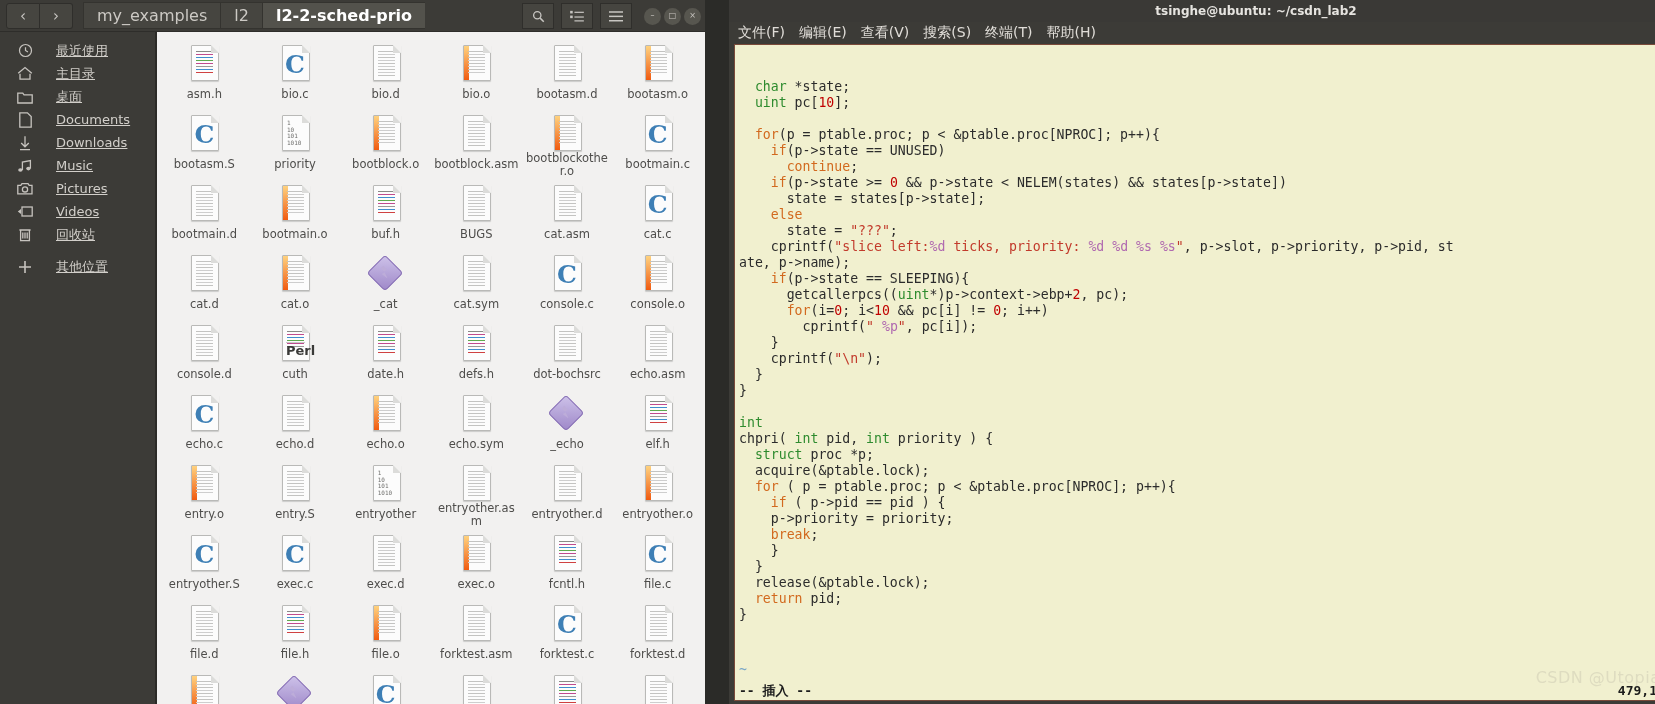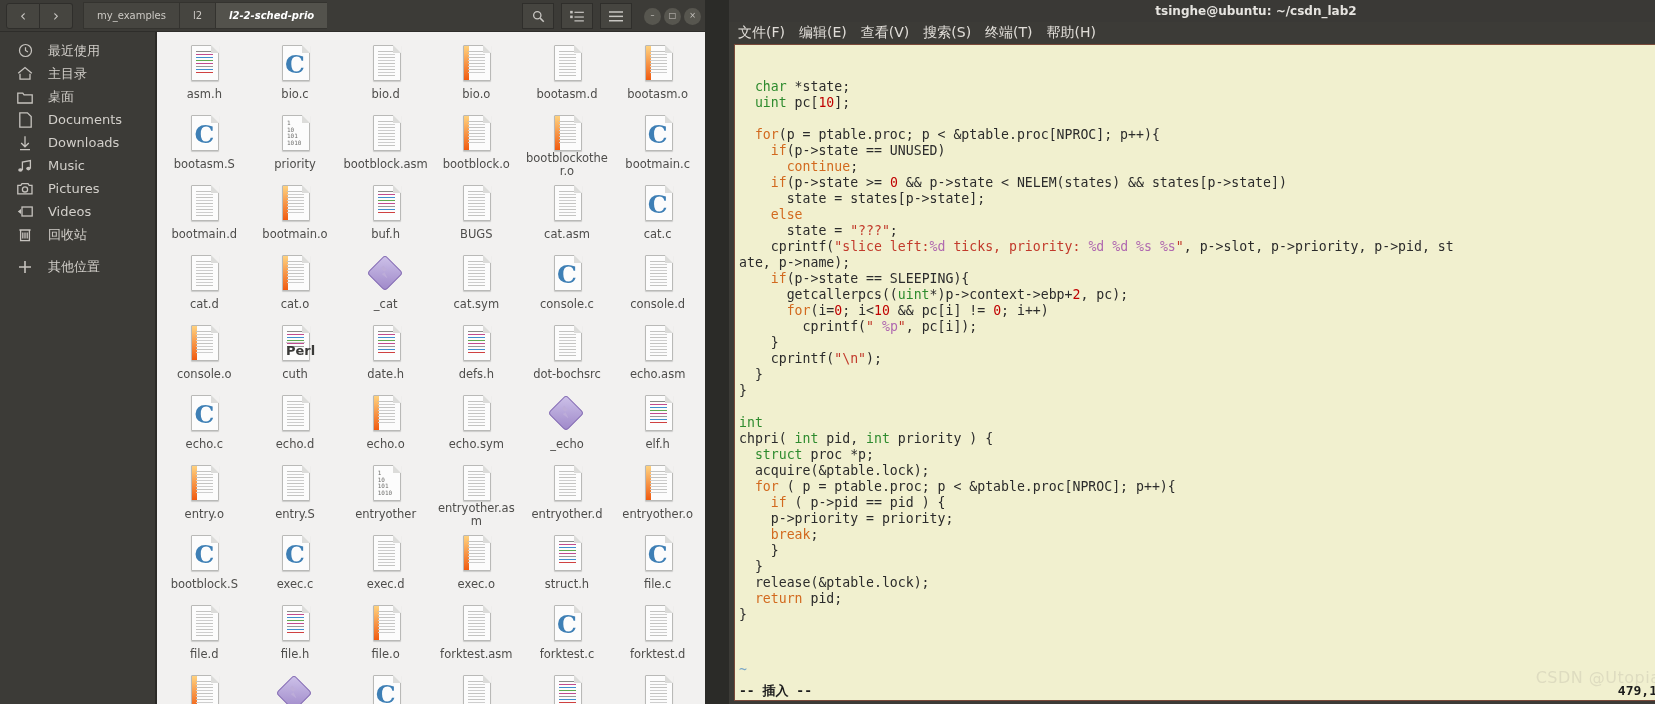--- a/index.html
+++ b/index.html
@@ -24,24 +24,24 @@
   .navbtn{
     width:32px;height:24px;display:flex;align-items:center;justify-content:center;
     color:#c8c6c2;font-size:15px;background:#464540;
     border:1px solid #2f2e2b;
   }
   .navbtn:first-child{border-radius:3px 0 0 3px;}
   .navbtn:last-child{border-radius:0 3px 3px 0;border-left:none;}
   .crumbs{display:flex;margin-left:10px;align-items:center;height:25px;}
   .crumb{
     height:25px;display:flex;align-items:center;padding:0 13px;
-    color:#ccc9c4;font-size:10px;background:#464540;
+    color:#ccc9c4;font-size:16px;background:#464540;
     border:1px solid #34332f;border-right:none;
   }
-  .crumb.active{background:#53524c;color:#ffffff;font-weight:bold;font-style:italic;}
+  .crumb.active{background:#53524c;color:#ffffff;font-weight:bold;}
   .hdr-right{position:absolute;right:4px;top:3px;display:flex;align-items:center;}
   .tbtn{
     width:30px;height:24px;display:flex;align-items:center;justify-content:center;
     color:#c8c6c2;background:#464540;border:1px solid #2f2e2b;margin-left:0;
   }
   .tbtn.sep{margin-left:7px;}
   .wctrl{display:flex;margin-left:9px;align-items:center;}
   .wc{
     width:17px;height:17px;border-radius:50%;background:#57564f;
     margin-left:3px;display:flex;align-items:center;justify-content:center;
@@ -50,21 +50,21 @@
 
   .fm-body{display:flex;height:673px;}
   .places{
     width:155px;background:#3c3b37;padding-top:7px;flex:0 0 155px;
   }
   .place{
     display:flex;align-items:center;height:23px;padding-left:10px;color:#d2cfca;
     font-size:13px;
   }
   .place .pi{width:30px;display:flex;justify-content:center;color:#c6c3be;}
-  .place .pl{margin-left:8px;white-space:nowrap;}
+  .place .pl{margin-left:16px;white-space:nowrap;text-decoration:underline;}
   .places .gap{height:9px;}
 
   .filesarea{
     flex:1;background:#f2f1f0;overflow:hidden;position:relative;
     border-left:2px solid #2b2a27;
   }
   .grid{
     display:grid;grid-template-columns:repeat(6,1fr);
     padding:6px 2px 0 2px;
   }
@@ -446,20 +446,38 @@
               <div class="ficon">
                 <div class="doc">
                   <div class="bin">1<br>10<br>101<br>1010</div>
                 </div>
               </div>
               <div class="fname">priority</div>
             </div>
             <div class="fitem">
               <div class="ficon">
                 <div class="doc">
+                  <div class="stripe"></div>
+                  <div class="lines ">
+                    <i></i>
+                    <i></i>
+                    <i></i>
+                    <i></i>
+                    <i></i>
+                    <i></i>
+                    <i></i>
+                    <i></i>
+                  </div>
+                </div>
+              </div>
+              <div class="fname">bootblock.o</div>
+            </div>
+            <div class="fitem">
+              <div class="ficon">
+                <div class="doc">
                   <div class="lines ">
                     <i></i>
                     <i></i>
                     <i></i>
                     <i></i>
                     <i></i>
                     <i></i>
                     <i></i>
                     <i></i>
                     <i></i>
@@ -477,592 +495,574 @@
                     <i></i>
                     <i></i>
                     <i></i>
                     <i></i>
                     <i></i>
                     <i></i>
                     <i></i>
                   </div>
                 </div>
               </div>
-              <div class="fname">bootblock.o</div>
+              <div class="fname">bootblockother.o</div>
+            </div>
+            <div class="fitem">
+              <div class="ficon">
+                <div class="doc">
+                  <div class="lines "></div>
+                </div>
+                <div class="cbadge">C</div>
+              </div>
+              <div class="fname">bootmain.c</div>
+            </div>
+            <div class="fitem">
+              <div class="ficon">
+                <div class="doc">
+                  <div class="lines ">
+                    <i></i>
+                    <i></i>
+                    <i></i>
+                    <i></i>
+                    <i></i>
+                    <i></i>
+                    <i></i>
+                    <i></i>
+                    <i></i>
+                  </div>
+                </div>
+              </div>
+              <div class="fname">bootmain.d</div>
             </div>
             <div class="fitem">
               <div class="ficon">
                 <div class="doc">
                   <div class="stripe"></div>
                   <div class="lines ">
                     <i></i>
                     <i></i>
                     <i></i>
                     <i></i>
                     <i></i>
                     <i></i>
                     <i></i>
                     <i></i>
                   </div>
                 </div>
               </div>
-              <div class="fname">bootblockother.o</div>
+              <div class="fname">bootmain.o</div>
+            </div>
+            <div class="fitem">
+              <div class="ficon">
+                <div class="doc">
+                  <div class="lines clines">
+                    <i></i>
+                    <i></i>
+                    <i></i>
+                    <i></i>
+                    <i></i>
+                    <i></i>
+                    <i></i>
+                    <i></i>
+                  </div>
+                </div>
+              </div>
+              <div class="fname">buf.h</div>
+            </div>
+            <div class="fitem">
+              <div class="ficon">
+                <div class="doc">
+                  <div class="lines ">
+                    <i></i>
+                    <i></i>
+                    <i></i>
+                    <i></i>
+                    <i></i>
+                    <i></i>
+                    <i></i>
+                    <i></i>
+                    <i></i>
+                  </div>
+                </div>
+              </div>
+              <div class="fname">BUGS</div>
+            </div>
+            <div class="fitem">
+              <div class="ficon">
+                <div class="doc">
+                  <div class="lines ">
+                    <i></i>
+                    <i></i>
+                    <i></i>
+                    <i></i>
+                    <i></i>
+                    <i></i>
+                    <i></i>
+                    <i></i>
+                    <i></i>
+                  </div>
+                </div>
+              </div>
+              <div class="fname">cat.asm</div>
             </div>
             <div class="fitem">
               <div class="ficon">
                 <div class="doc">
                   <div class="lines "></div>
                 </div>
                 <div class="cbadge">C</div>
               </div>
-              <div class="fname">bootmain.c</div>
-            </div>
-            <div class="fitem">
-              <div class="ficon">
-                <div class="doc">
-                  <div class="lines ">
-                    <i></i>
-                    <i></i>
-                    <i></i>
-                    <i></i>
-                    <i></i>
-                    <i></i>
-                    <i></i>
-                    <i></i>
-                    <i></i>
-                  </div>
-                </div>
-              </div>
-              <div class="fname">bootmain.d</div>
+              <div class="fname">cat.c</div>
+            </div>
+            <div class="fitem">
+              <div class="ficon">
+                <div class="doc">
+                  <div class="lines ">
+                    <i></i>
+                    <i></i>
+                    <i></i>
+                    <i></i>
+                    <i></i>
+                    <i></i>
+                    <i></i>
+                    <i></i>
+                    <i></i>
+                  </div>
+                </div>
+              </div>
+              <div class="fname">cat.d</div>
             </div>
             <div class="fitem">
               <div class="ficon">
                 <div class="doc">
                   <div class="stripe"></div>
                   <div class="lines ">
                     <i></i>
                     <i></i>
                     <i></i>
                     <i></i>
                     <i></i>
                     <i></i>
                     <i></i>
                     <i></i>
                   </div>
                 </div>
               </div>
-              <div class="fname">bootmain.o</div>
+              <div class="fname">cat.o</div>
+            </div>
+            <div class="fitem">
+              <div class="ficon">
+                <div class="exe"></div>
+              </div>
+              <div class="fname">_cat</div>
+            </div>
+            <div class="fitem">
+              <div class="ficon">
+                <div class="doc">
+                  <div class="lines ">
+                    <i></i>
+                    <i></i>
+                    <i></i>
+                    <i></i>
+                    <i></i>
+                    <i></i>
+                    <i></i>
+                    <i></i>
+                    <i></i>
+                  </div>
+                </div>
+              </div>
+              <div class="fname">cat.sym</div>
+            </div>
+            <div class="fitem">
+              <div class="ficon">
+                <div class="doc">
+                  <div class="lines "></div>
+                </div>
+                <div class="cbadge">C</div>
+              </div>
+              <div class="fname">console.c</div>
+            </div>
+            <div class="fitem">
+              <div class="ficon">
+                <div class="doc">
+                  <div class="stripe"></div>
+                  <div class="lines ">
+                    <i></i>
+                    <i></i>
+                    <i></i>
+                    <i></i>
+                    <i></i>
+                    <i></i>
+                    <i></i>
+                    <i></i>
+                  </div>
+                </div>
+              </div>
+              <div class="fname">console.o</div>
+            </div>
+            <div class="fitem">
+              <div class="ficon">
+                <div class="doc">
+                  <div class="lines ">
+                    <i></i>
+                    <i></i>
+                    <i></i>
+                    <i></i>
+                    <i></i>
+                    <i></i>
+                    <i></i>
+                    <i></i>
+                    <i></i>
+                  </div>
+                </div>
+              </div>
+              <div class="fname">console.d</div>
             </div>
             <div class="fitem">
               <div class="ficon">
                 <div class="doc">
                   <div class="lines clines">
                     <i></i>
                     <i></i>
                     <i></i>
                     <i></i>
                     <i></i>
                     <i></i>
-                    <i></i>
-                    <i></i>
-                  </div>
-                </div>
-              </div>
-              <div class="fname">buf.h</div>
-            </div>
-            <div class="fitem">
-              <div class="ficon">
-                <div class="doc">
-                  <div class="lines ">
-                    <i></i>
-                    <i></i>
-                    <i></i>
-                    <i></i>
-                    <i></i>
-                    <i></i>
-                    <i></i>
-                    <i></i>
-                    <i></i>
-                  </div>
-                </div>
-              </div>
-              <div class="fname">BUGS</div>
-            </div>
-            <div class="fitem">
-              <div class="ficon">
-                <div class="doc">
-                  <div class="lines ">
-                    <i></i>
-                    <i></i>
-                    <i></i>
-                    <i></i>
-                    <i></i>
-                    <i></i>
-                    <i></i>
-                    <i></i>
-                    <i></i>
-                  </div>
-                </div>
-              </div>
-              <div class="fname">cat.asm</div>
+                  </div>
+                  <div class="perl">Perl</div>
+                </div>
+              </div>
+              <div class="fname">cuth</div>
+            </div>
+            <div class="fitem">
+              <div class="ficon">
+                <div class="doc">
+                  <div class="lines clines">
+                    <i></i>
+                    <i></i>
+                    <i></i>
+                    <i></i>
+                    <i></i>
+                    <i></i>
+                    <i></i>
+                    <i></i>
+                  </div>
+                </div>
+              </div>
+              <div class="fname">date.h</div>
+            </div>
+            <div class="fitem">
+              <div class="ficon">
+                <div class="doc">
+                  <div class="lines clines">
+                    <i></i>
+                    <i></i>
+                    <i></i>
+                    <i></i>
+                    <i></i>
+                    <i></i>
+                    <i></i>
+                    <i></i>
+                  </div>
+                </div>
+              </div>
+              <div class="fname">defs.h</div>
+            </div>
+            <div class="fitem">
+              <div class="ficon">
+                <div class="doc">
+                  <div class="lines ">
+                    <i></i>
+                    <i></i>
+                    <i></i>
+                    <i></i>
+                    <i></i>
+                    <i></i>
+                    <i></i>
+                    <i></i>
+                    <i></i>
+                  </div>
+                </div>
+              </div>
+              <div class="fname">dot-bochsrc</div>
+            </div>
+            <div class="fitem">
+              <div class="ficon">
+                <div class="doc">
+                  <div class="lines ">
+                    <i></i>
+                    <i></i>
+                    <i></i>
+                    <i></i>
+                    <i></i>
+                    <i></i>
+                    <i></i>
+                    <i></i>
+                    <i></i>
+                  </div>
+                </div>
+              </div>
+              <div class="fname">echo.asm</div>
             </div>
             <div class="fitem">
               <div class="ficon">
                 <div class="doc">
                   <div class="lines "></div>
                 </div>
                 <div class="cbadge">C</div>
               </div>
-              <div class="fname">cat.c</div>
-            </div>
-            <div class="fitem">
-              <div class="ficon">
-                <div class="doc">
-                  <div class="lines ">
-                    <i></i>
-                    <i></i>
-                    <i></i>
-                    <i></i>
-                    <i></i>
-                    <i></i>
-                    <i></i>
-                    <i></i>
-                    <i></i>
-                  </div>
-                </div>
-              </div>
-              <div class="fname">cat.d</div>
+              <div class="fname">echo.c</div>
+            </div>
+            <div class="fitem">
+              <div class="ficon">
+                <div class="doc">
+                  <div class="lines ">
+                    <i></i>
+                    <i></i>
+                    <i></i>
+                    <i></i>
+                    <i></i>
+                    <i></i>
+                    <i></i>
+                    <i></i>
+                    <i></i>
+                  </div>
+                </div>
+              </div>
+              <div class="fname">echo.d</div>
             </div>
             <div class="fitem">
               <div class="ficon">
                 <div class="doc">
                   <div class="stripe"></div>
                   <div class="lines ">
                     <i></i>
                     <i></i>
                     <i></i>
                     <i></i>
                     <i></i>
                     <i></i>
                     <i></i>
                     <i></i>
                   </div>
                 </div>
               </div>
-              <div class="fname">cat.o</div>
+              <div class="fname">echo.o</div>
+            </div>
+            <div class="fitem">
+              <div class="ficon">
+                <div class="doc">
+                  <div class="lines ">
+                    <i></i>
+                    <i></i>
+                    <i></i>
+                    <i></i>
+                    <i></i>
+                    <i></i>
+                    <i></i>
+                    <i></i>
+                    <i></i>
+                  </div>
+                </div>
+              </div>
+              <div class="fname">echo.sym</div>
             </div>
             <div class="fitem">
               <div class="ficon">
                 <div class="exe"></div>
               </div>
-              <div class="fname">_cat</div>
-            </div>
-            <div class="fitem">
-              <div class="ficon">
-                <div class="doc">
-                  <div class="lines ">
-                    <i></i>
-                    <i></i>
-                    <i></i>
-                    <i></i>
-                    <i></i>
-                    <i></i>
-                    <i></i>
-                    <i></i>
-                    <i></i>
-                  </div>
-                </div>
-              </div>
-              <div class="fname">cat.sym</div>
+              <div class="fname">_echo</div>
+            </div>
+            <div class="fitem">
+              <div class="ficon">
+                <div class="doc">
+                  <div class="lines clines">
+                    <i></i>
+                    <i></i>
+                    <i></i>
+                    <i></i>
+                    <i></i>
+                    <i></i>
+                    <i></i>
+                    <i></i>
+                  </div>
+                </div>
+              </div>
+              <div class="fname">elf.h</div>
+            </div>
+            <div class="fitem">
+              <div class="ficon">
+                <div class="doc">
+                  <div class="stripe"></div>
+                  <div class="lines ">
+                    <i></i>
+                    <i></i>
+                    <i></i>
+                    <i></i>
+                    <i></i>
+                    <i></i>
+                    <i></i>
+                    <i></i>
+                  </div>
+                </div>
+              </div>
+              <div class="fname">entry.o</div>
+            </div>
+            <div class="fitem">
+              <div class="ficon">
+                <div class="doc">
+                  <div class="lines ">
+                    <i></i>
+                    <i></i>
+                    <i></i>
+                    <i></i>
+                    <i></i>
+                    <i></i>
+                    <i></i>
+                    <i></i>
+                    <i></i>
+                  </div>
+                </div>
+              </div>
+              <div class="fname">entry.S</div>
+            </div>
+            <div class="fitem">
+              <div class="ficon">
+                <div class="doc">
+                  <div class="bin">1<br>10<br>101<br>1010</div>
+                </div>
+              </div>
+              <div class="fname">entryother</div>
+            </div>
+            <div class="fitem">
+              <div class="ficon">
+                <div class="doc">
+                  <div class="lines ">
+                    <i></i>
+                    <i></i>
+                    <i></i>
+                    <i></i>
+                    <i></i>
+                    <i></i>
+                    <i></i>
+                    <i></i>
+                    <i></i>
+                  </div>
+                </div>
+              </div>
+              <div class="fname">entryother.asm</div>
+            </div>
+            <div class="fitem">
+              <div class="ficon">
+                <div class="doc">
+                  <div class="lines ">
+                    <i></i>
+                    <i></i>
+                    <i></i>
+                    <i></i>
+                    <i></i>
+                    <i></i>
+                    <i></i>
+                    <i></i>
+                    <i></i>
+                  </div>
+                </div>
+              </div>
+              <div class="fname">entryother.d</div>
+            </div>
+            <div class="fitem">
+              <div class="ficon">
+                <div class="doc">
+                  <div class="stripe"></div>
+                  <div class="lines ">
+                    <i></i>
+                    <i></i>
+                    <i></i>
+                    <i></i>
+                    <i></i>
+                    <i></i>
+                    <i></i>
+                    <i></i>
+                  </div>
+                </div>
+              </div>
+              <div class="fname">entryother.o</div>
             </div>
             <div class="fitem">
               <div class="ficon">
                 <div class="doc">
                   <div class="lines "></div>
                 </div>
                 <div class="cbadge">C</div>
               </div>
-              <div class="fname">console.c</div>
-            </div>
-            <div class="fitem">
-              <div class="ficon">
-                <div class="doc">
-                  <div class="lines ">
-                    <i></i>
-                    <i></i>
-                    <i></i>
-                    <i></i>
-                    <i></i>
-                    <i></i>
-                    <i></i>
-                    <i></i>
-                    <i></i>
-                  </div>
-                </div>
-              </div>
-              <div class="fname">console.d</div>
+              <div class="fname">entryother.S</div>
+            </div>
+            <div class="fitem">
+              <div class="ficon">
+                <div class="doc">
+                  <div class="lines "></div>
+                </div>
+                <div class="cbadge">C</div>
+              </div>
+              <div class="fname">exec.c</div>
+            </div>
+            <div class="fitem">
+              <div class="ficon">
+                <div class="doc">
+                  <div class="lines ">
+                    <i></i>
+                    <i></i>
+                    <i></i>
+                    <i></i>
+                    <i></i>
+                    <i></i>
+                    <i></i>
+                    <i></i>
+                    <i></i>
+                  </div>
+                </div>
+              </div>
+              <div class="fname">exec.d</div>
             </div>
             <div class="fitem">
               <div class="ficon">
                 <div class="doc">
                   <div class="stripe"></div>
                   <div class="lines ">
                     <i></i>
                     <i></i>
                     <i></i>
                     <i></i>
                     <i></i>
                     <i></i>
                     <i></i>
                     <i></i>
                   </div>
                 </div>
               </div>
-              <div class="fname">console.o</div>
+              <div class="fname">exec.o</div>
             </div>
             <div class="fitem">
               <div class="ficon">
                 <div class="doc">
                   <div class="lines clines">
                     <i></i>
                     <i></i>
                     <i></i>
                     <i></i>
                     <i></i>
                     <i></i>
-                  </div>
-                  <div class="perl">Perl</div>
-                </div>
-              </div>
-              <div class="fname">cuth</div>
-            </div>
-            <div class="fitem">
-              <div class="ficon">
-                <div class="doc">
-                  <div class="lines clines">
-                    <i></i>
-                    <i></i>
-                    <i></i>
-                    <i></i>
-                    <i></i>
-                    <i></i>
-                    <i></i>
-                    <i></i>
-                  </div>
-                </div>
-              </div>
-              <div class="fname">date.h</div>
-            </div>
-            <div class="fitem">
-              <div class="ficon">
-                <div class="doc">
-                  <div class="lines clines">
-                    <i></i>
-                    <i></i>
-                    <i></i>
-                    <i></i>
-                    <i></i>
-                    <i></i>
-                    <i></i>
-                    <i></i>
-                  </div>
-                </div>
-              </div>
-              <div class="fname">defs.h</div>
-            </div>
-            <div class="fitem">
-              <div class="ficon">
-                <div class="doc">
-                  <div class="lines ">
-                    <i></i>
-                    <i></i>
-                    <i></i>
-                    <i></i>
-                    <i></i>
-                    <i></i>
-                    <i></i>
-                    <i></i>
-                    <i></i>
-                  </div>
-                </div>
-              </div>
-              <div class="fname">dot-bochsrc</div>
-            </div>
-            <div class="fitem">
-              <div class="ficon">
-                <div class="doc">
-                  <div class="lines ">
-                    <i></i>
-                    <i></i>
-                    <i></i>
-                    <i></i>
-                    <i></i>
-                    <i></i>
-                    <i></i>
-                    <i></i>
-                    <i></i>
-                  </div>
-                </div>
-              </div>
-              <div class="fname">echo.asm</div>
-            </div>
-            <div class="fitem">
-              <div class="ficon">
-                <div class="doc">
-                  <div class="lines "></div>
-                </div>
-                <div class="cbadge">C</div>
-              </div>
-              <div class="fname">echo.c</div>
-            </div>
-            <div class="fitem">
-              <div class="ficon">
-                <div class="doc">
-                  <div class="lines ">
-                    <i></i>
-                    <i></i>
-                    <i></i>
-                    <i></i>
-                    <i></i>
-                    <i></i>
-                    <i></i>
-                    <i></i>
-                    <i></i>
-                  </div>
-                </div>
-              </div>
-              <div class="fname">echo.d</div>
-            </div>
-            <div class="fitem">
-              <div class="ficon">
-                <div class="doc">
-                  <div class="stripe"></div>
-                  <div class="lines ">
-                    <i></i>
-                    <i></i>
-                    <i></i>
-                    <i></i>
-                    <i></i>
-                    <i></i>
-                    <i></i>
-                    <i></i>
-                  </div>
-                </div>
-              </div>
-              <div class="fname">echo.o</div>
-            </div>
-            <div class="fitem">
-              <div class="ficon">
-                <div class="doc">
-                  <div class="lines ">
-                    <i></i>
-                    <i></i>
-                    <i></i>
-                    <i></i>
-                    <i></i>
-                    <i></i>
-                    <i></i>
-                    <i></i>
-                    <i></i>
-                  </div>
-                </div>
-              </div>
-              <div class="fname">echo.sym</div>
-            </div>
-            <div class="fitem">
-              <div class="ficon">
-                <div class="exe"></div>
-              </div>
-              <div class="fname">_echo</div>
-            </div>
-            <div class="fitem">
-              <div class="ficon">
-                <div class="doc">
-                  <div class="lines clines">
-                    <i></i>
-                    <i></i>
-                    <i></i>
-                    <i></i>
-                    <i></i>
-                    <i></i>
-                    <i></i>
-                    <i></i>
-                  </div>
-                </div>
-              </div>
-              <div class="fname">elf.h</div>
-            </div>
-            <div class="fitem">
-              <div class="ficon">
-                <div class="doc">
-                  <div class="stripe"></div>
-                  <div class="lines ">
-                    <i></i>
-                    <i></i>
-                    <i></i>
-                    <i></i>
-                    <i></i>
-                    <i></i>
-                    <i></i>
-                    <i></i>
-                  </div>
-                </div>
-              </div>
-              <div class="fname">entry.o</div>
-            </div>
-            <div class="fitem">
-              <div class="ficon">
-                <div class="doc">
-                  <div class="lines ">
-                    <i></i>
-                    <i></i>
-                    <i></i>
-                    <i></i>
-                    <i></i>
-                    <i></i>
-                    <i></i>
-                    <i></i>
-                    <i></i>
-                  </div>
-                </div>
-              </div>
-              <div class="fname">entry.S</div>
-            </div>
-            <div class="fitem">
-              <div class="ficon">
-                <div class="doc">
-                  <div class="bin">1<br>10<br>101<br>1010</div>
-                </div>
-              </div>
-              <div class="fname">entryother</div>
-            </div>
-            <div class="fitem">
-              <div class="ficon">
-                <div class="doc">
-                  <div class="lines ">
-                    <i></i>
-                    <i></i>
-                    <i></i>
-                    <i></i>
-                    <i></i>
-                    <i></i>
-                    <i></i>
-                    <i></i>
-                    <i></i>
-                  </div>
-                </div>
-              </div>
-              <div class="fname">entryother.asm</div>
-            </div>
-            <div class="fitem">
-              <div class="ficon">
-                <div class="doc">
-                  <div class="lines ">
-                    <i></i>
-                    <i></i>
-                    <i></i>
-                    <i></i>
-                    <i></i>
-                    <i></i>
-                    <i></i>
-                    <i></i>
-                    <i></i>
-                  </div>
-                </div>
-              </div>
-              <div class="fname">entryother.d</div>
-            </div>
-            <div class="fitem">
-              <div class="ficon">
-                <div class="doc">
-                  <div class="stripe"></div>
-                  <div class="lines ">
-                    <i></i>
-                    <i></i>
-                    <i></i>
-                    <i></i>
-                    <i></i>
-                    <i></i>
-                    <i></i>
-                    <i></i>
-                  </div>
-                </div>
-              </div>
-              <div class="fname">entryother.o</div>
-            </div>
-            <div class="fitem">
-              <div class="ficon">
-                <div class="doc">
-                  <div class="lines "></div>
-                </div>
-                <div class="cbadge">C</div>
-              </div>
-              <div class="fname">bootblock.S</div>
-            </div>
-            <div class="fitem">
-              <div class="ficon">
-                <div class="doc">
-                  <div class="lines "></div>
-                </div>
-                <div class="cbadge">C</div>
-              </div>
-              <div class="fname">exec.c</div>
-            </div>
-            <div class="fitem">
-              <div class="ficon">
-                <div class="doc">
-                  <div class="lines ">
-                    <i></i>
-                    <i></i>
-                    <i></i>
-                    <i></i>
-                    <i></i>
-                    <i></i>
-                    <i></i>
-                    <i></i>
-                    <i></i>
-                  </div>
-                </div>
-              </div>
-              <div class="fname">exec.d</div>
-            </div>
-            <div class="fitem">
-              <div class="ficon">
-                <div class="doc">
-                  <div class="stripe"></div>
-                  <div class="lines ">
-                    <i></i>
-                    <i></i>
-                    <i></i>
-                    <i></i>
-                    <i></i>
-                    <i></i>
-                    <i></i>
-                    <i></i>
-                  </div>
-                </div>
-              </div>
-              <div class="fname">exec.o</div>
-            </div>
-            <div class="fitem">
-              <div class="ficon">
-                <div class="doc">
-                  <div class="lines clines">
-                    <i></i>
-                    <i></i>
-                    <i></i>
-                    <i></i>
-                    <i></i>
-                    <i></i>
-                    <i></i>
-                    <i></i>
-                  </div>
-                </div>
-              </div>
-              <div class="fname">struct.h</div>
+                    <i></i>
+                    <i></i>
+                  </div>
+                </div>
+              </div>
+              <div class="fname">fcntl.h</div>
             </div>
             <div class="fitem">
               <div class="ficon">
                 <div class="doc">
                   <div class="lines "></div>
                 </div>
                 <div class="cbadge">C</div>
               </div>
               <div class="fname">file.c</div>
             </div>

